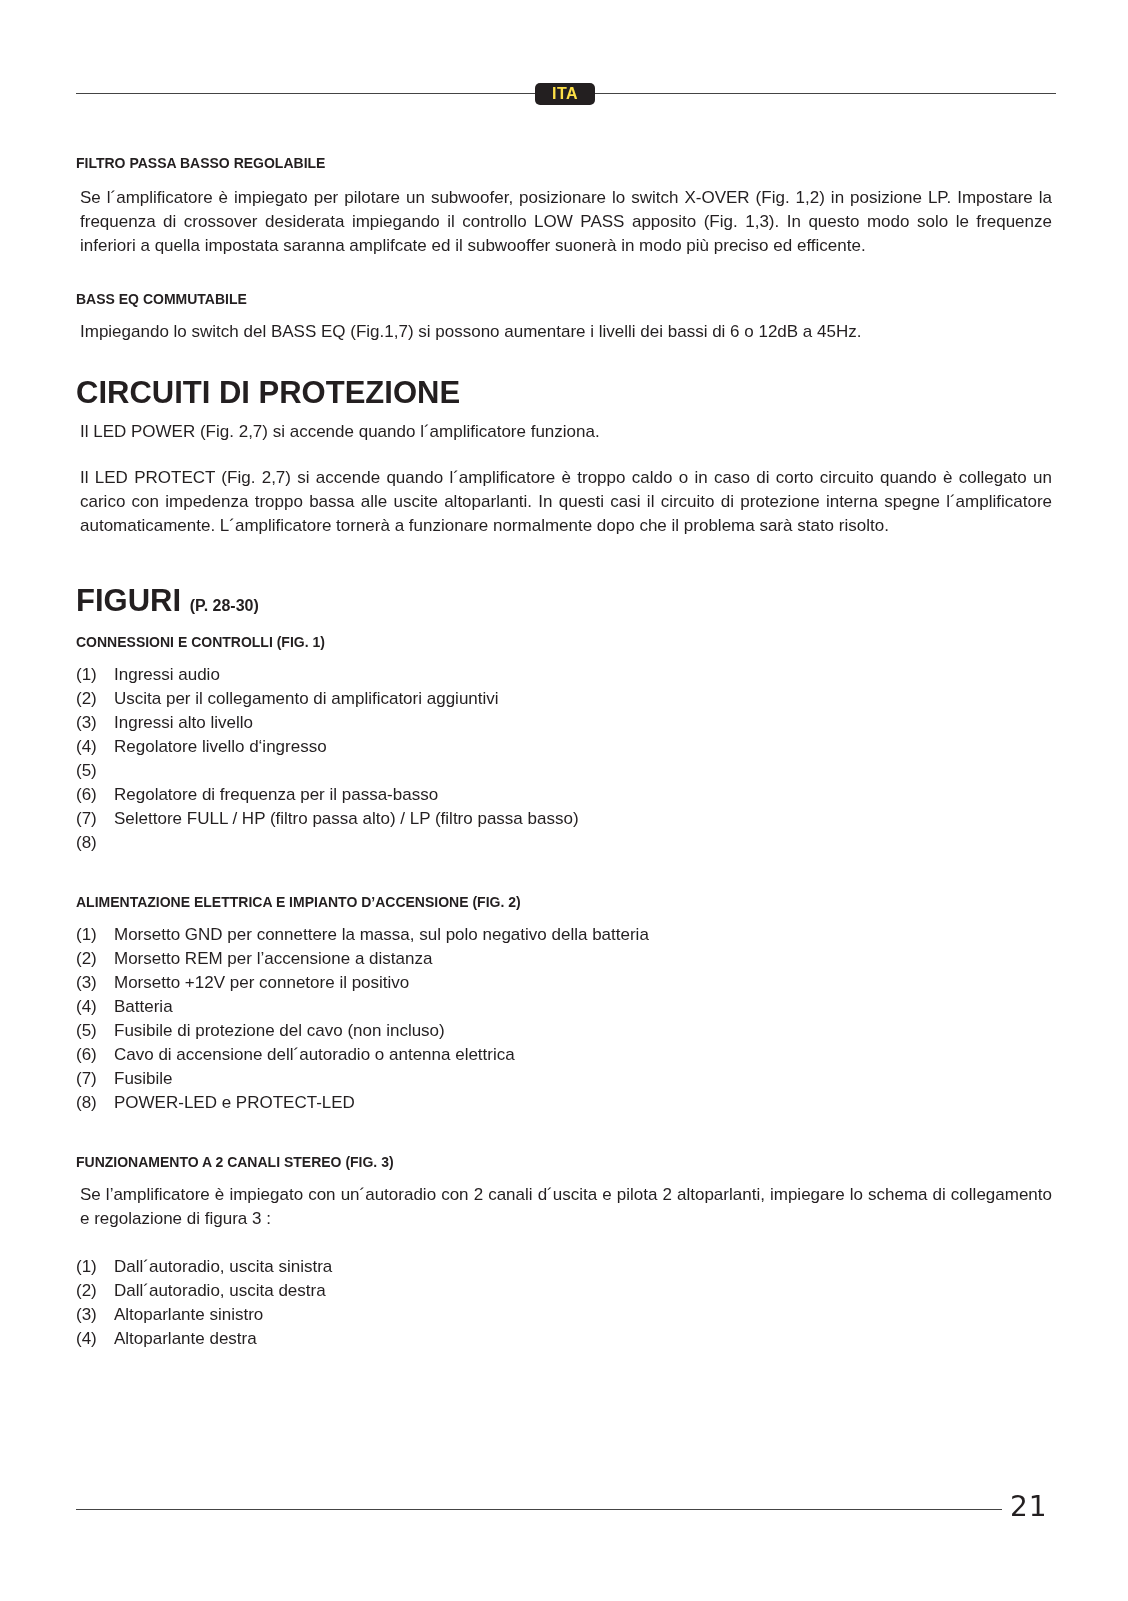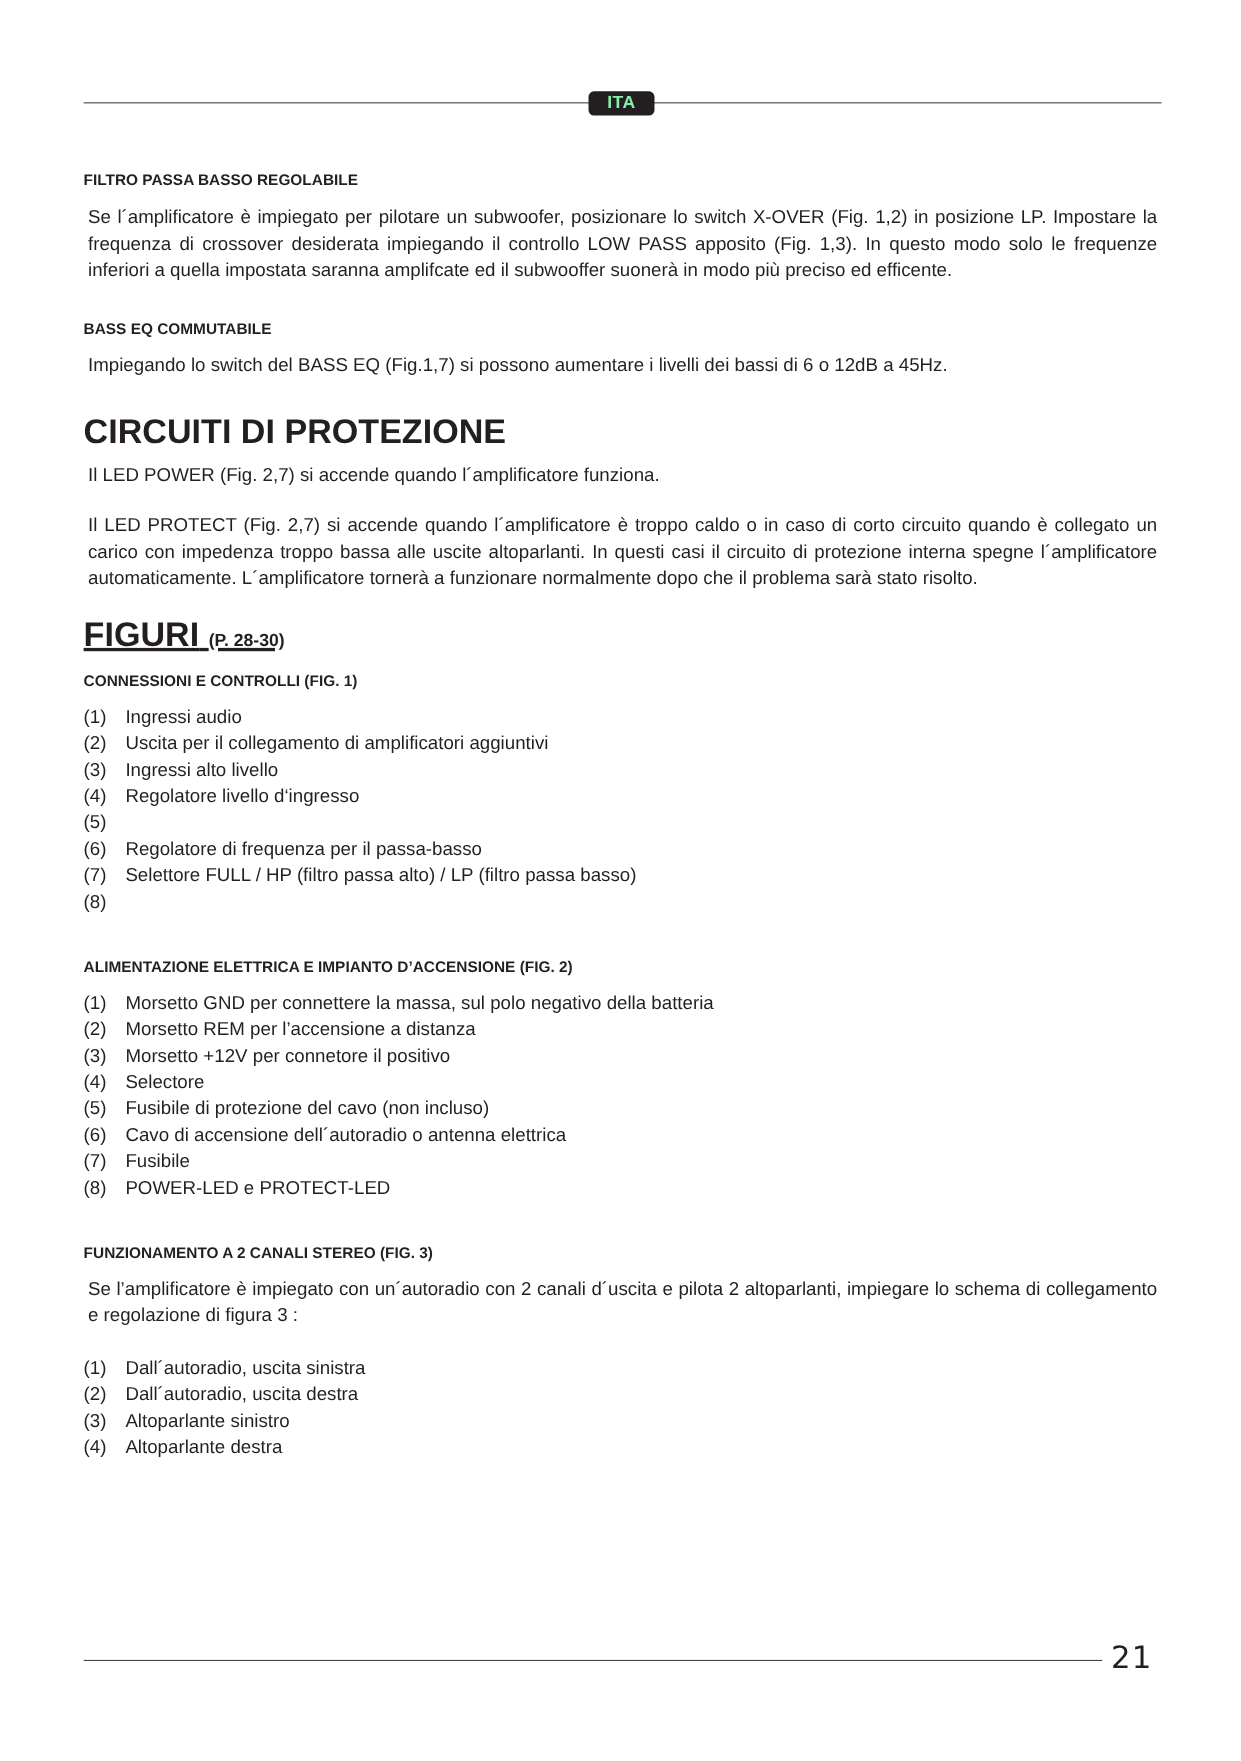--- a/index.html
+++ b/index.html
@@ -1,21 +1,21 @@
 <!DOCTYPE html>
 <html><head>
 <meta charset="utf-8">
 <style>
   html, body { margin: 0; padding: 0; background: #ffffff; }
   body { width: 1128px; height: 1601px; position: relative; overflow: hidden;
          font-family: "Liberation Sans", sans-serif; color: #231f20; }
   .top-rule { position: absolute; left: 76px; width: 980px; top: 93px; height: 0;
               border-top: 1.5px solid #444; }
   .lang-badge { position: absolute; left: 535px; top: 83px; width: 60px; height: 22px;
-                background: #231f20; color: #86efac; border-radius: 5px; font-weight: bold;
+                background: #231f20; color: #fde047; border-radius: 5px; font-weight: bold;
                 font-size: 16px; line-height: 22px; text-align: center; letter-spacing: 0.5px; }
   .content { position: absolute; left: 76px; top: 150px; width: 980px; }
   h2.sub { font-size: 14px; font-weight: bold; margin: 0; line-height: 26px; }
   h1.big { font-size: 31px; font-weight: bold; margin: 0; line-height: 38px; }
   p { font-size: 17px; line-height: 24px; margin: 4px; text-align: justify; }
   .list { margin: 0; padding: 0; list-style: none; font-size: 17px; line-height: 24px; }
   .list li { display: flex; }
   .list .num { width: 38px; flex: none; }
   .small-note { font-size: 16px; font-weight: bold; }
   .bottom-rule { position: absolute; left: 76px; width: 926px; top: 1509px; height: 0;
@@ -33,21 +33,21 @@
   <h2 class="sub">FILTRO PASSA BASSO REGOLABILE</h2>
   <p style="margin-top:10px;">Se l´amplificatore è impiegato per pilotare un subwoofer, posizionare lo switch X-OVER (Fig. 1,2) in posizione LP. Impostare la frequenza di crossover desiderata impiegando il controllo LOW PASS apposito (Fig. 1,3). In questo modo solo le frequenze inferiori a quella impostata saranna amplifcate ed il subwooffer suonerà in modo più preciso ed efficente.</p>
 
   <h2 class="sub" style="margin-top:28px;">BASS EQ COMMUTABILE</h2>
   <p style="margin-top:8px;">Impiegando lo switch del BASS EQ (Fig.1,7) si possono aumentare i livelli dei bassi di 6 o 12dB a 45Hz.</p>
 
   <h1 class="big" style="margin-top:30px;">CIRCUITI DI PROTEZIONE</h1>
   <p style="margin-top:8px;">Il LED POWER (Fig. 2,7) si accende quando l´amplificatore funziona.</p>
   <p style="margin-top:22px;">Il LED PROTECT (Fig. 2,7) si accende quando l´amplificatore è troppo caldo o in caso di corto circuito quando è collegato un carico con impedenza troppo bassa alle uscite altoparlanti. In questi casi il circuito di protezione interna spegne l´amplificatore automaticamente. L´amplificatore tornerà a funzionare normalmente dopo che il problema sarà stato risolto.</p>
 
-  <h1 class="big" style="margin-top:20px;text-decoration:underline;">
+  <h1 class="big" style="margin-top:44px;">
     <span>FIGURI</span>
     <span class="small-note">(P. 28-30)</span>
   </h1>
 
   <h2 class="sub" style="margin-top:4px;">CONNESSIONI E CONTROLLI (FIG. 1)</h2>
   <ul class="list" id="fig1-list" style="margin-top:8px;">
       <li>
         <span class="num">(1)</span>
         <span>Ingressi audio</span>
       </li>
@@ -88,21 +88,21 @@
       <li>
         <span class="num">(2)</span>
         <span>Morsetto REM per l’accensione a distanza</span>
       </li>
       <li>
         <span class="num">(3)</span>
         <span>Morsetto +12V per connetore il positivo</span>
       </li>
       <li>
         <span class="num">(4)</span>
-        <span>Selectore</span>
+        <span>Batteria</span>
       </li>
       <li>
         <span class="num">(5)</span>
         <span>Fusibile di protezione del cavo (non incluso)</span>
       </li>
       <li>
         <span class="num">(6)</span>
         <span>Cavo di accensione dell´autoradio o antenna elettrica</span>
       </li>
       <li>

